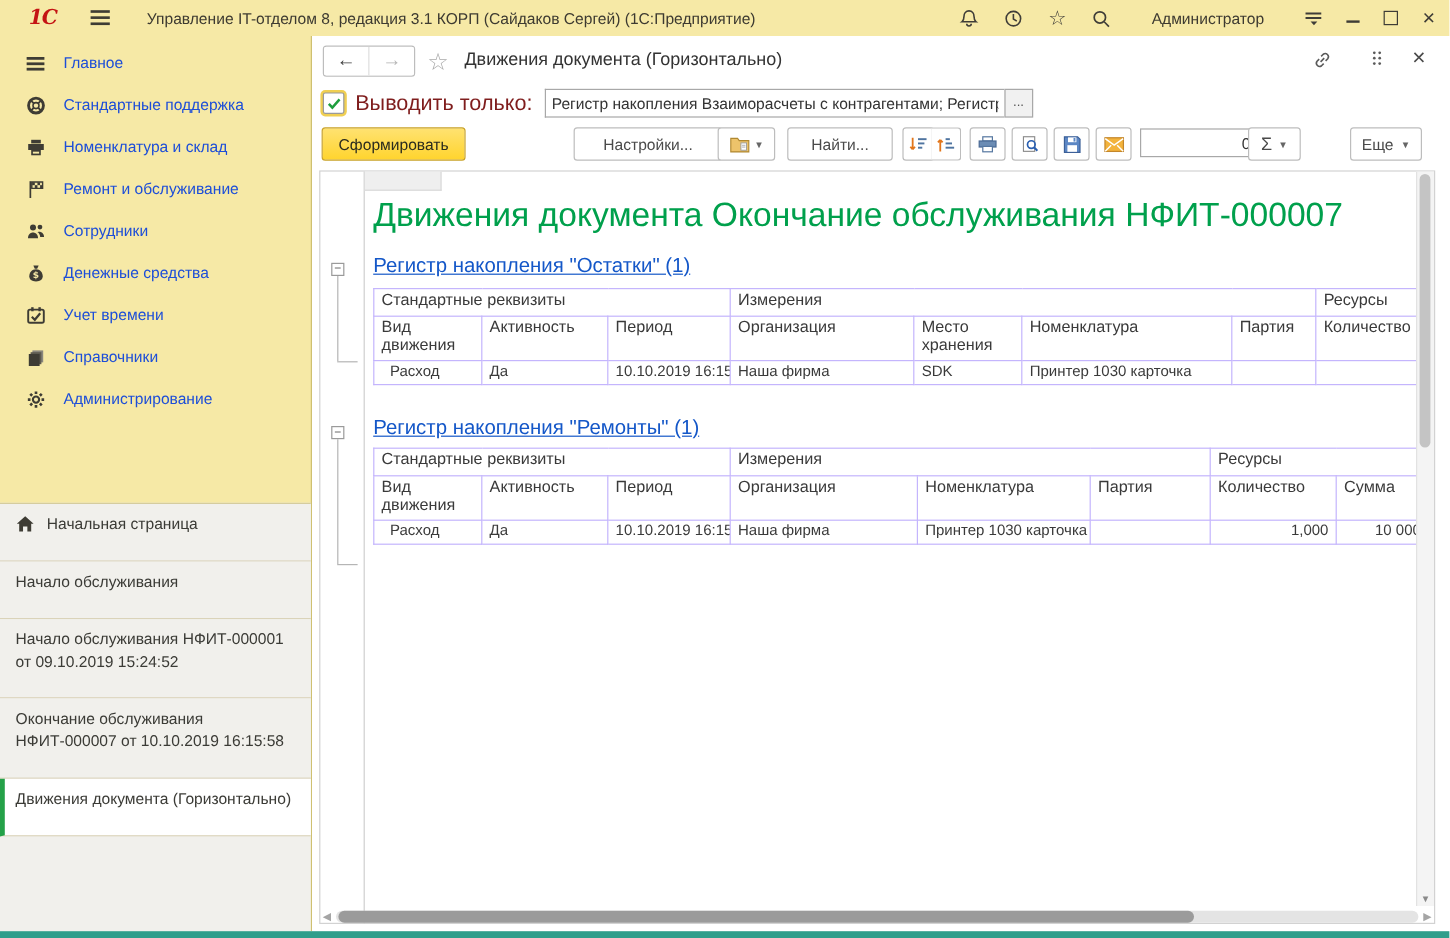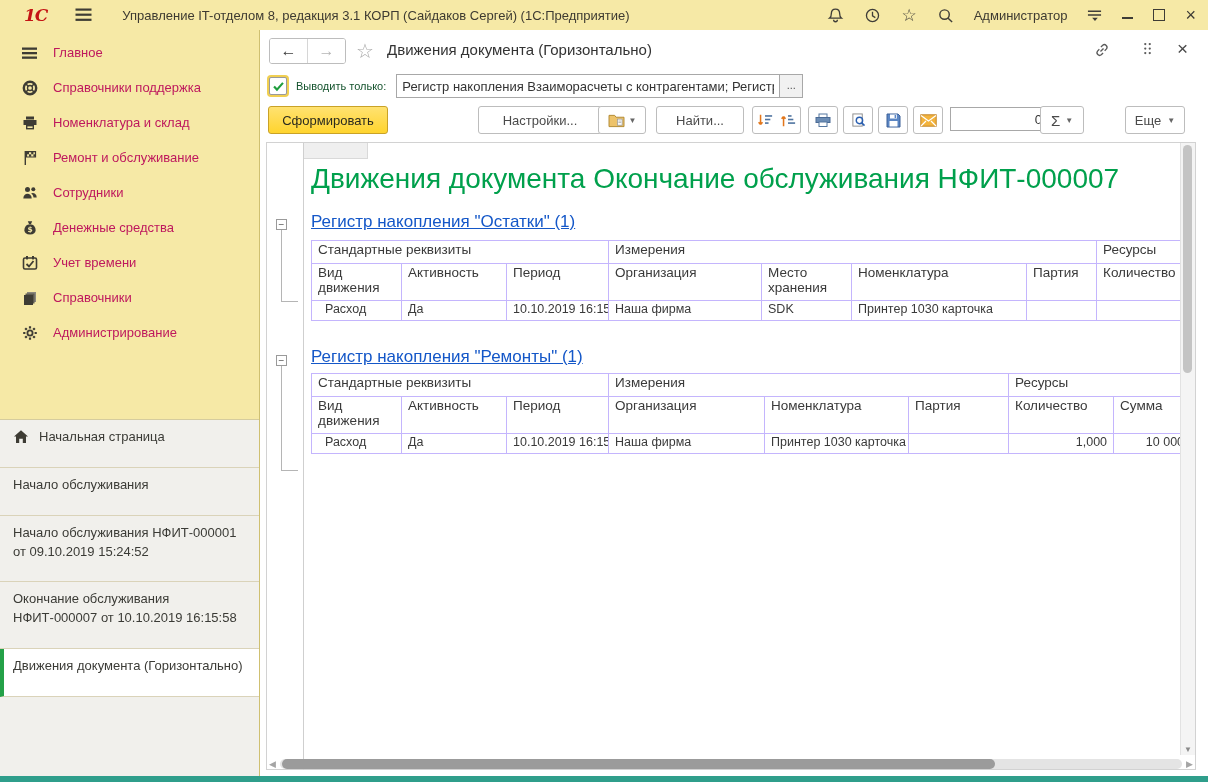--- a/index.html
+++ b/index.html
@@ -8,32 +8,32 @@
   svg{display:block}
 
   
   .topbar{position:absolute;left:0;top:0;width:1208px;height:30px;background:#f6e9a6;
           display:flex;align-items:center;box-sizing:border-box;padding:0 12px}
   .logo{font-family:"DejaVu Serif",serif;font-style:italic;font-weight:bold;
         font-size:17px;color:#c41414;margin-left:12px;letter-spacing:-1px}
   .tb-burger{margin-left:28px}
   .tb-title{margin-left:30px;font-size:13px;color:#3d3a31;white-space:nowrap}
   .tb-right{margin-left:auto;display:flex;align-items:center;gap:20px}
-  .tb-user{font-size:13px;color:#3d3a31;margin:0 0}
+  .tb-user{font-size:13px;color:#3d3a31;margin:0 14px}
   .tb-star{font-size:17px;color:#3f3d38;line-height:17px}
   .win-min{width:11px;height:2px;background:#3e3c36;margin-top:6px}
   .win-max{width:10px;height:10px;border:1.5px solid #3e3c36}
   .win-close{font-size:18px;line-height:16px;color:#3e3c36}
 
   
   .sidebar{position:absolute;left:0;top:30px;width:260px;height:746px;background:#f6e9a6;
            border-right:1px solid #cfc071;box-sizing:border-box}
   .menu{padding-top:5px}
   .menu-item{height:35px;display:flex;align-items:center;padding-left:21px;gap:15px;
-             font-size:13px;color:#be185d;cursor:default}
+             font-size:13px;color:#1d4ed8;cursor:default}
   .mi{width:17px;display:flex;justify-content:center}
   .tabs{position:absolute;left:0;top:389px;right:0;bottom:0;background:#f1f0ec;
         border-top:1px solid #d5cc9e}
   .tab{background:#f1f0ec;border-bottom:1px solid #dad3b9;padding:8px 10px 20px 13px;
        font-size:13px;color:#3b3b36;line-height:1.45}
   .tab.home{display:flex;gap:10px;align-items:center}
   .tab.selected{background:#fff;border-left:4px solid #24a148;padding-left:9px}
 
   
   .main{position:absolute;left:261px;top:30px;width:947px;height:746px;background:#fff}
@@ -46,21 +46,21 @@
   .navbtn.fwd{color:#b5b5b5}
   .fstar{position:absolute;left:95px;top:9px;font-size:20px;color:#aaa}
   .ftitle{position:absolute;left:126px;top:11px;font-size:15px;color:#333}
   .fhdr-ic{position:absolute;top:12px}
   .ic-link{right:98px}.ic-dots{right:56px}
   .ic-close{right:20px;top:8px;font-size:19px;color:#4a4a4a}
 
   .filter{position:absolute;left:0;top:42px;height:28px;display:flex;align-items:center}
   .cb{width:16px;height:16px;background:#fff;border:1px solid #9a9a9a;border-radius:2px;
       margin-left:8px;box-shadow:0 0 0 2px #f0cf52;display:flex;align-items:center;justify-content:center}
-  .cb-label{margin-left:9px;font-size:11px;color:#14532d}
+  .cb-label{margin-left:9px;font-size:18px;color:#7f1d1d}
   .finput{margin-left:10px;width:372px;height:22px;border:1px solid #a8a8a8;border-right:none;
           font-size:13px;padding:0 5px;font-family:"Liberation Sans",sans-serif;color:#333}
   .fmore{width:24px;height:24px;border:1px solid #a8a8a8;background:#f1f1f1;font-size:11px;
          color:#555;line-height:20px;text-align:center;box-sizing:border-box}
 
   .tbar{position:absolute;left:0;top:76px;height:30px;right:0}
   .btn{position:absolute;top:0;height:28px;box-sizing:border-box;border:1px solid #bdbdbd;border-radius:3px;
        background:#fff;font-size:13px;color:#4a4a4a;display:flex;align-items:center;justify-content:center;
        font-family:"Liberation Sans",sans-serif}
   .btn-gen{left:7px;width:120px;background:linear-gradient(#ffe271,#ffd42e);
@@ -190,21 +190,21 @@
       <div class="menu-item">
         <span class="mi">
           <svg viewBox="0 0 16 16" width="16" height="16">
             <g stroke="#3e3c34" fill="none">
               <circle cx="8" cy="8" r="6.2" stroke-width="2.4"></circle>
               <circle cx="8" cy="8" r="2.5" stroke-width="1.3"></circle>
               <path d="M3.6 3.6 6.2 6.2M9.8 9.8 12.4 12.4M12.4 3.6 9.8 6.2M6.2 9.8 3.6 12.4" stroke-width="1.5"></path>
             </g>
           </svg>
         </span>
-        <span>Справочники поддержка</span>
+        <span>Стандартные поддержка</span>
       </div>
       <div class="menu-item">
         <span class="mi">
           <svg viewBox="0 0 16 16" width="16" height="16">
             <g fill="#3e3c34">
               <rect x="4" y="1.5" width="8" height="3"></rect>
               <rect x="1.5" y="5" width="13" height="5"></rect>
               <rect x="4.7" y="10.7" width="6.6" height="3" fill="none" stroke="#3e3c34" stroke-width="1.4"></rect>
             </g>
           </svg>

